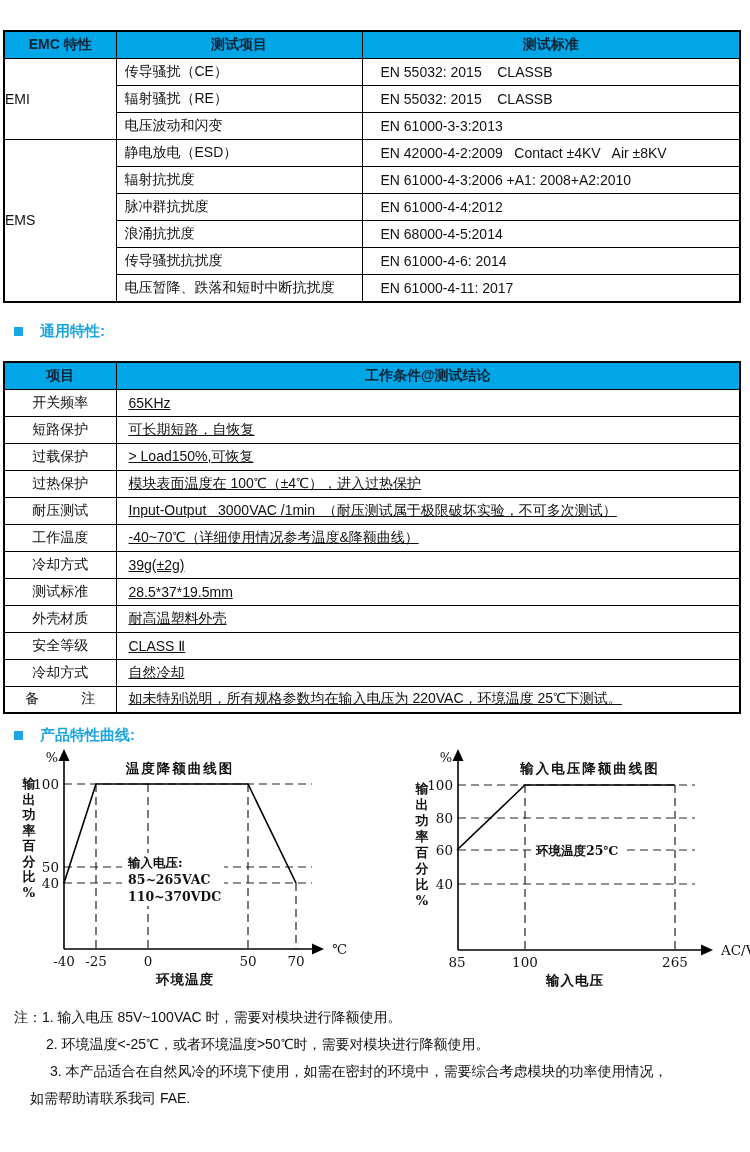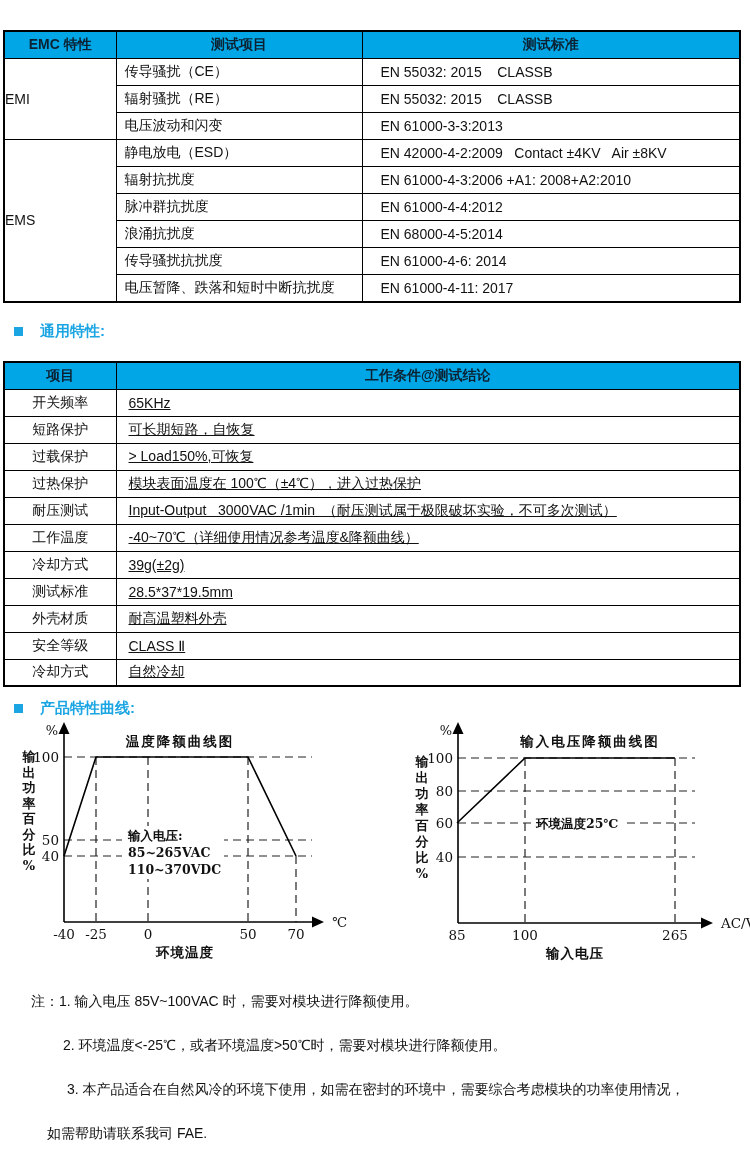--- a/index.html
+++ b/index.html
@@ -35,21 +35,21 @@
   .title-curves{margin-top:12px;}
 
   
   .charts{position:relative;height:252px;margin-top:2px;}
   .chart{position:absolute;top:0;}
   .chart-0{left:20px;}
   .chart-1{left:405px;}
 
   
   .notes{margin:6px 0 0 14px;font-size:14px;color:#111;}
-  .notes p{margin:17px;line-height:27px;white-space:pre-wrap;}
+  .notes p{margin:0;line-height:27px;white-space:pre-wrap;}
   .notes .n2{padding-left:32px;}
   .notes .n3{padding-left:36px;}
   .notes .n4{padding-left:16px;}
 </style>
 </head>
 <body>
 
 <div class="page">
 
 
@@ -161,20 +161,24 @@
         <td class="lbl">外壳材质</td>
         <td class="val">耐高温塑料外壳</td>
       </tr>
       <tr>
         <td class="lbl">安全等级</td>
         <td class="val">CLASS Ⅱ</td>
       </tr>
       <tr>
         <td class="lbl">冷却方式</td>
         <td class="val">自然冷却</td>
+      </tr>
+      <tr class="tall">
+        <td class="lbl">备　　　注</td>
+        <td class="val">如未特别说明，所有规格参数均在输入电压为 220VAC，环境温度 25℃下测试。</td>
       </tr>
     </tbody>
   </table>
 
   <div class="sec-title title-curves">
     <span class="bullet"></span>
     <span>产品特性曲线:</span>
   </div>
 
   <div class="charts">

